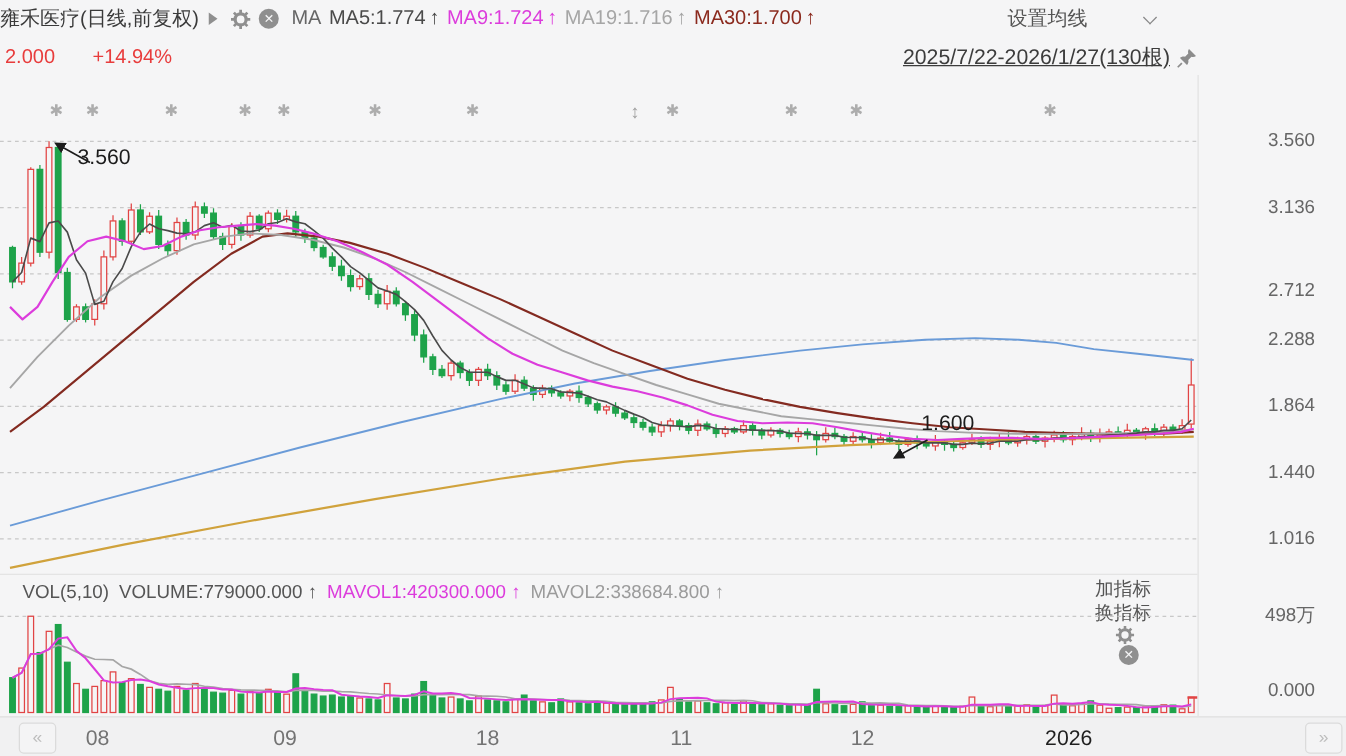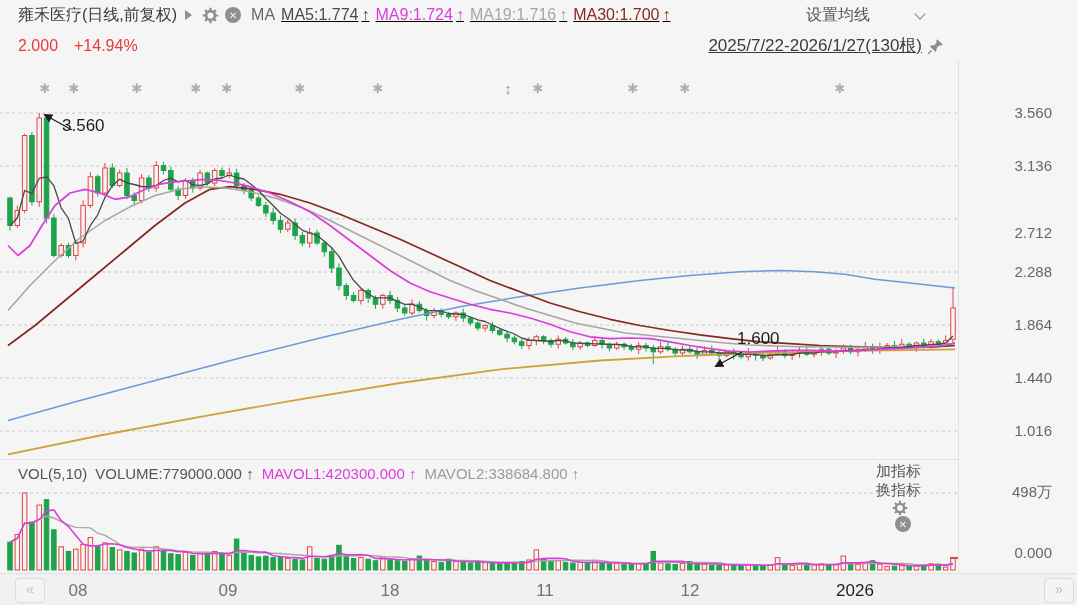--- a/index.html
+++ b/index.html
@@ -1,38 +1,38 @@
 <!DOCTYPE html>
 <html><head>
 <meta charset="utf-8">
 <style>
   html,body{margin:0;padding:0;background:#ddd;}
   .app{position:relative;width:1077px;height:605px;background:#F5F5F6;overflow:hidden;
        font-family:"Liberation Sans","DejaVu Sans",sans-serif;-webkit-font-smoothing:antialiased;}
   
   .hdr1{position:absolute;left:0;top:0;width:958px;height:30px;display:flex;align-items:center;
-        padding-left:18px;box-sizing:border-box;white-space:nowrap;}
+        box-sizing:border-box;white-space:nowrap;}
   .title{font-size:16px;color:#3A3A3A;}
   .play-tri{width:0;height:0;border-left:7px solid #8F8F8F;border-top:5px solid transparent;
         border-bottom:5px solid transparent;margin:0 10px 0 8px;display:inline-block;}
   .icon-btn{display:inline-flex;align-items:center;justify-content:center;margin-right:6px;cursor:pointer;}
   .close-circ{width:16px;height:16px;border-radius:50%;background:#8F8F8F;color:#F5F5F6;
         font-size:10px;font-weight:bold;display:inline-flex;align-items:center;justify-content:center;}
   .ma-group{font-size:16px;color:#666;margin:0 6px 0 4px;}
   .ma-item{font-size:16px;margin-right:6px;}
   .ma-item .arr{margin-left:3px;}
   .ma-settings{position:absolute;right:34px;top:5px;font-size:16px;color:#555;display:flex;
         align-items:center;cursor:pointer;gap:39px;}
   .chev{width:7px;height:7px;border-right:1.6px solid #888;border-bottom:1.6px solid #888;
         transform:rotate(45deg);margin:-3px 0 0 7px;display:inline-block;}
   
   .hdr2{position:absolute;left:0;top:30px;width:958px;height:28px;}
-  .price{position:absolute;left:18px;top:7px;font-size:16px;color:#E83C3C;}
+  .price{position:absolute;left:4px;top:7px;font-size:16px;color:#E83C3C;}
   .chg{position:absolute;left:74px;top:7px;font-size:16px;color:#E83C3C;}
-  .range{position:absolute;right:14px;top:4px;display:flex;align-items:center;font-size:17px;color:#3C3C3C;cursor:pointer;}
+  .range{position:absolute;right:0;top:4px;display:flex;align-items:center;font-size:17px;color:#3C3C3C;cursor:pointer;}
   .range u{text-decoration:underline;}
   .pin{margin-left:5px;margin-top:2px;}
   
   #main-svg{position:absolute;left:0;top:60px;}
   #vol-svg{position:absolute;left:0;top:486px;}
   .anno{position:absolute;font-size:17px;color:#1C1C1C;z-index:5;}
   .vsep{position:absolute;left:958px;top:60px;width:1px;height:513px;background:#E2E2E2;}
   .hsep1{position:absolute;left:0;top:459px;width:958px;height:1px;background:#E4E4E4;}
   .ytick{position:absolute;right:25px;font-size:15px;color:#666;}
   
@@ -64,21 +64,21 @@
           <circle cx="8.5" cy="8.5" r="4.4" stroke-width="2.6"></circle>
           <path stroke-width="2.2" d="M8.5 0.8 V3.4 M8.5 13.6 V16.2 M0.8 8.5 H3.4 M13.6 8.5 H16.2 M3.1 3.1 L4.9 4.9 M12.1 12.1 L13.9 13.9 M13.9 3.1 L12.1 4.9 M4.9 12.1 L3.1 13.9"></path>
         </g>
         <circle cx="8.5" cy="8.5" r="1.9" fill="#F5F5F6"></circle>
       </svg>
     </span>
     <span class="icon-btn">
       <span class="close-circ">✕</span>
     </span>
     <span class="ma-group">MA</span>
-    <span id="ma-legend" style="display:flex;align-items:center;text-decoration:underline;">
+    <span id="ma-legend" style="display:flex;align-items:center;">
         <span class="ma-item" style="color: rgb(74, 74, 74);"><span>MA5:1.774</span><span class="arr">↑</span></span>
         <span class="ma-item" style="color: rgb(220, 60, 220);"><span>MA9:1.724</span><span class="arr">↑</span></span>
         <span class="ma-item" style="color: rgb(166, 166, 166);"><span>MA19:1.716</span><span class="arr">↑</span></span>
         <span class="ma-item" style="color: rgb(139, 42, 30);"><span>MA30:1.700</span><span class="arr">↑</span></span>
       </span>
     <span class="ma-settings">
       <span>设置均线</span>
       <i class="chev"></i>
     </span>
   </div>

